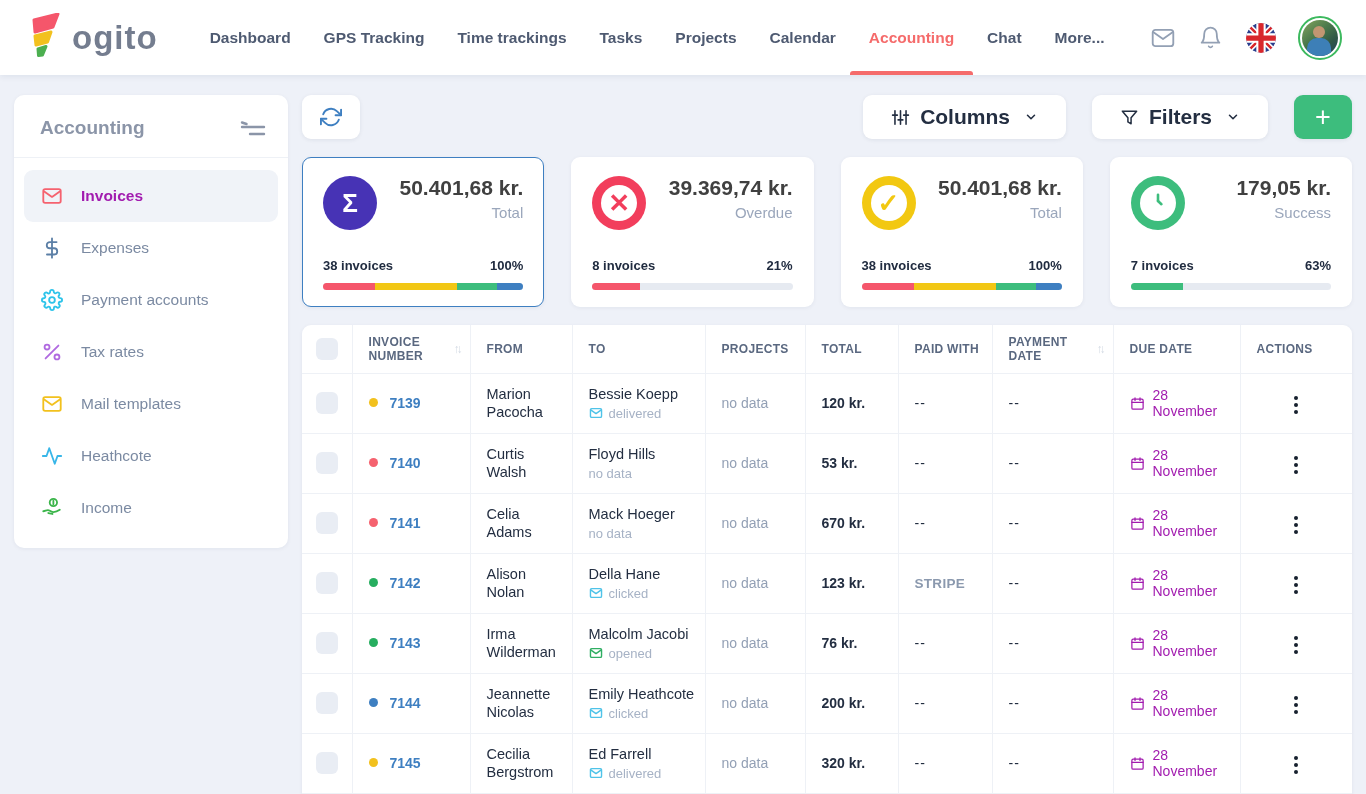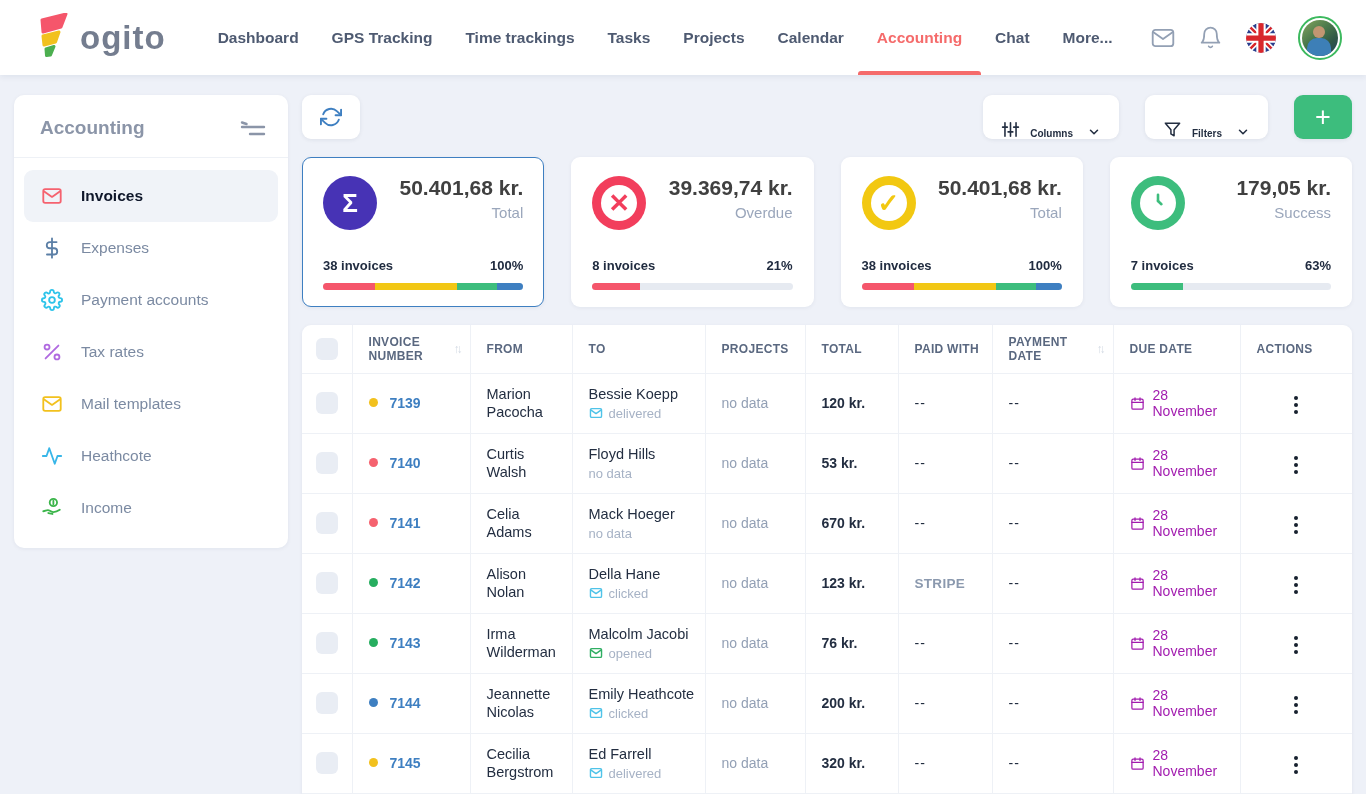--- a/index.html
+++ b/index.html
@@ -1,21 +1,21 @@
 <!DOCTYPE html>
 <html><head>
 <meta charset="utf-8">
 <style>
   * { margin:0; padding:0; box-sizing:border-box; }
   html,body { width:1366px; height:794px; overflow:hidden;
     font-family:"Liberation Sans", sans-serif; background:#eef1f8; }
 
   
   .topbar { height:75px; background:#fff; display:flex; align-items:center;
-    padding:0 24px 0 34px; box-shadow:0 2px 6px rgba(20,40,80,.07); position:relative; z-index:5; }
+    padding:0 24px 0 26px; box-shadow:0 2px 6px rgba(20,40,80,.07); position:relative; z-index:5; }
   .logo { display:flex; align-items:center; gap:8px; }
   .logo-text { font-size:33px; font-weight:700; color:#747d8f; letter-spacing:1px; }
   .main-nav { display:flex; align-items:flex-end; gap:33px; margin-left:52px; height:75px; }
   .nav-item { position:relative; height:75px; line-height:75px; font-size:15.5px;
     font-weight:600; color:#4e5a71; cursor:pointer; white-space:nowrap; }
   .nav-item.active { color:#f56b6b; }
   .nav-item.active::after { content:""; position:absolute; left:-19px; right:-19px; bottom:0;
     height:4px; background:#f56b6b; border-radius:3px 3px 0 0; }
   .topbar-right { margin-left:auto; display:flex; align-items:center; gap:22px; }
   .tb-icon { width:26px; height:26px; color:#93a0b4; cursor:pointer; display:flex; align-items:center; }
@@ -39,31 +39,31 @@
   .sidebar-head { display:flex; align-items:center; justify-content:space-between;
     padding:22px 22px 18px 26px; border-bottom:1px solid #eef1f6; }
   .sidebar-title { font-size:19px; font-weight:600; color:#8b95a8; }
   .collapse-btn { color:#8b95a8; cursor:pointer; display:flex; }
   .sidebar-items { padding:12px 10px 0 10px; }
   .side-item { display:flex; align-items:center; gap:17px; padding:14px 16px;
     border-radius:9px; cursor:pointer; }
   .side-item.active { background:#f0f3f8; }
   .side-ic { width:24px; height:24px; flex:none; display:flex; align-items:center; justify-content:center; }
   .side-label { font-size:15.5px; font-weight:500; color:#7b8aa2; }
-  .side-item.active .side-label { color:#0f172a; font-weight:600; }
+  .side-item.active .side-label { color:#a21caf; font-weight:600; }
 
   
   .content { flex:1; min-width:0; }
   .toolbar { display:flex; align-items:center; gap:26px; }
   .btn { background:#fff; border:none; border-radius:9px; height:44px;
     box-shadow:0 1px 4px rgba(25,39,60,.08); display:flex; align-items:center;
     justify-content:center; cursor:pointer; font-family:inherit; }
   .refresh-btn { width:58px; color:#3e7fc1; }
   .toolbar-spacer { flex:1; }
-  .dd-btn { padding:0 18px; gap:10px; font-size:10px; font-weight:600; color:#232e41;align-items:flex-end; }
+  .dd-btn { padding:0 28px; gap:10px; font-size:21px; font-weight:600; color:#232e41; }
   .dd-btn .chev { color:#232e41; margin-left:4px; display:flex; }
   .add-btn { width:58px; background:#3dbd7d; color:#fff; font-size:27px; font-weight:400; }
 
   
   .cards { display:grid; grid-template-columns:repeat(4,1fr); gap:27px; margin-top:18px; }
   .card { background:#fff; border-radius:9px; border:1px solid transparent; height:150px;
     box-shadow:0 1px 4px rgba(25,39,60,.06); padding:18px 20px 16px 20px;
     display:flex; flex-direction:column; cursor:pointer; }
   .card.selected { border-color:#3e7fc1; }
   .card-top { display:flex; justify-content:space-between; }

